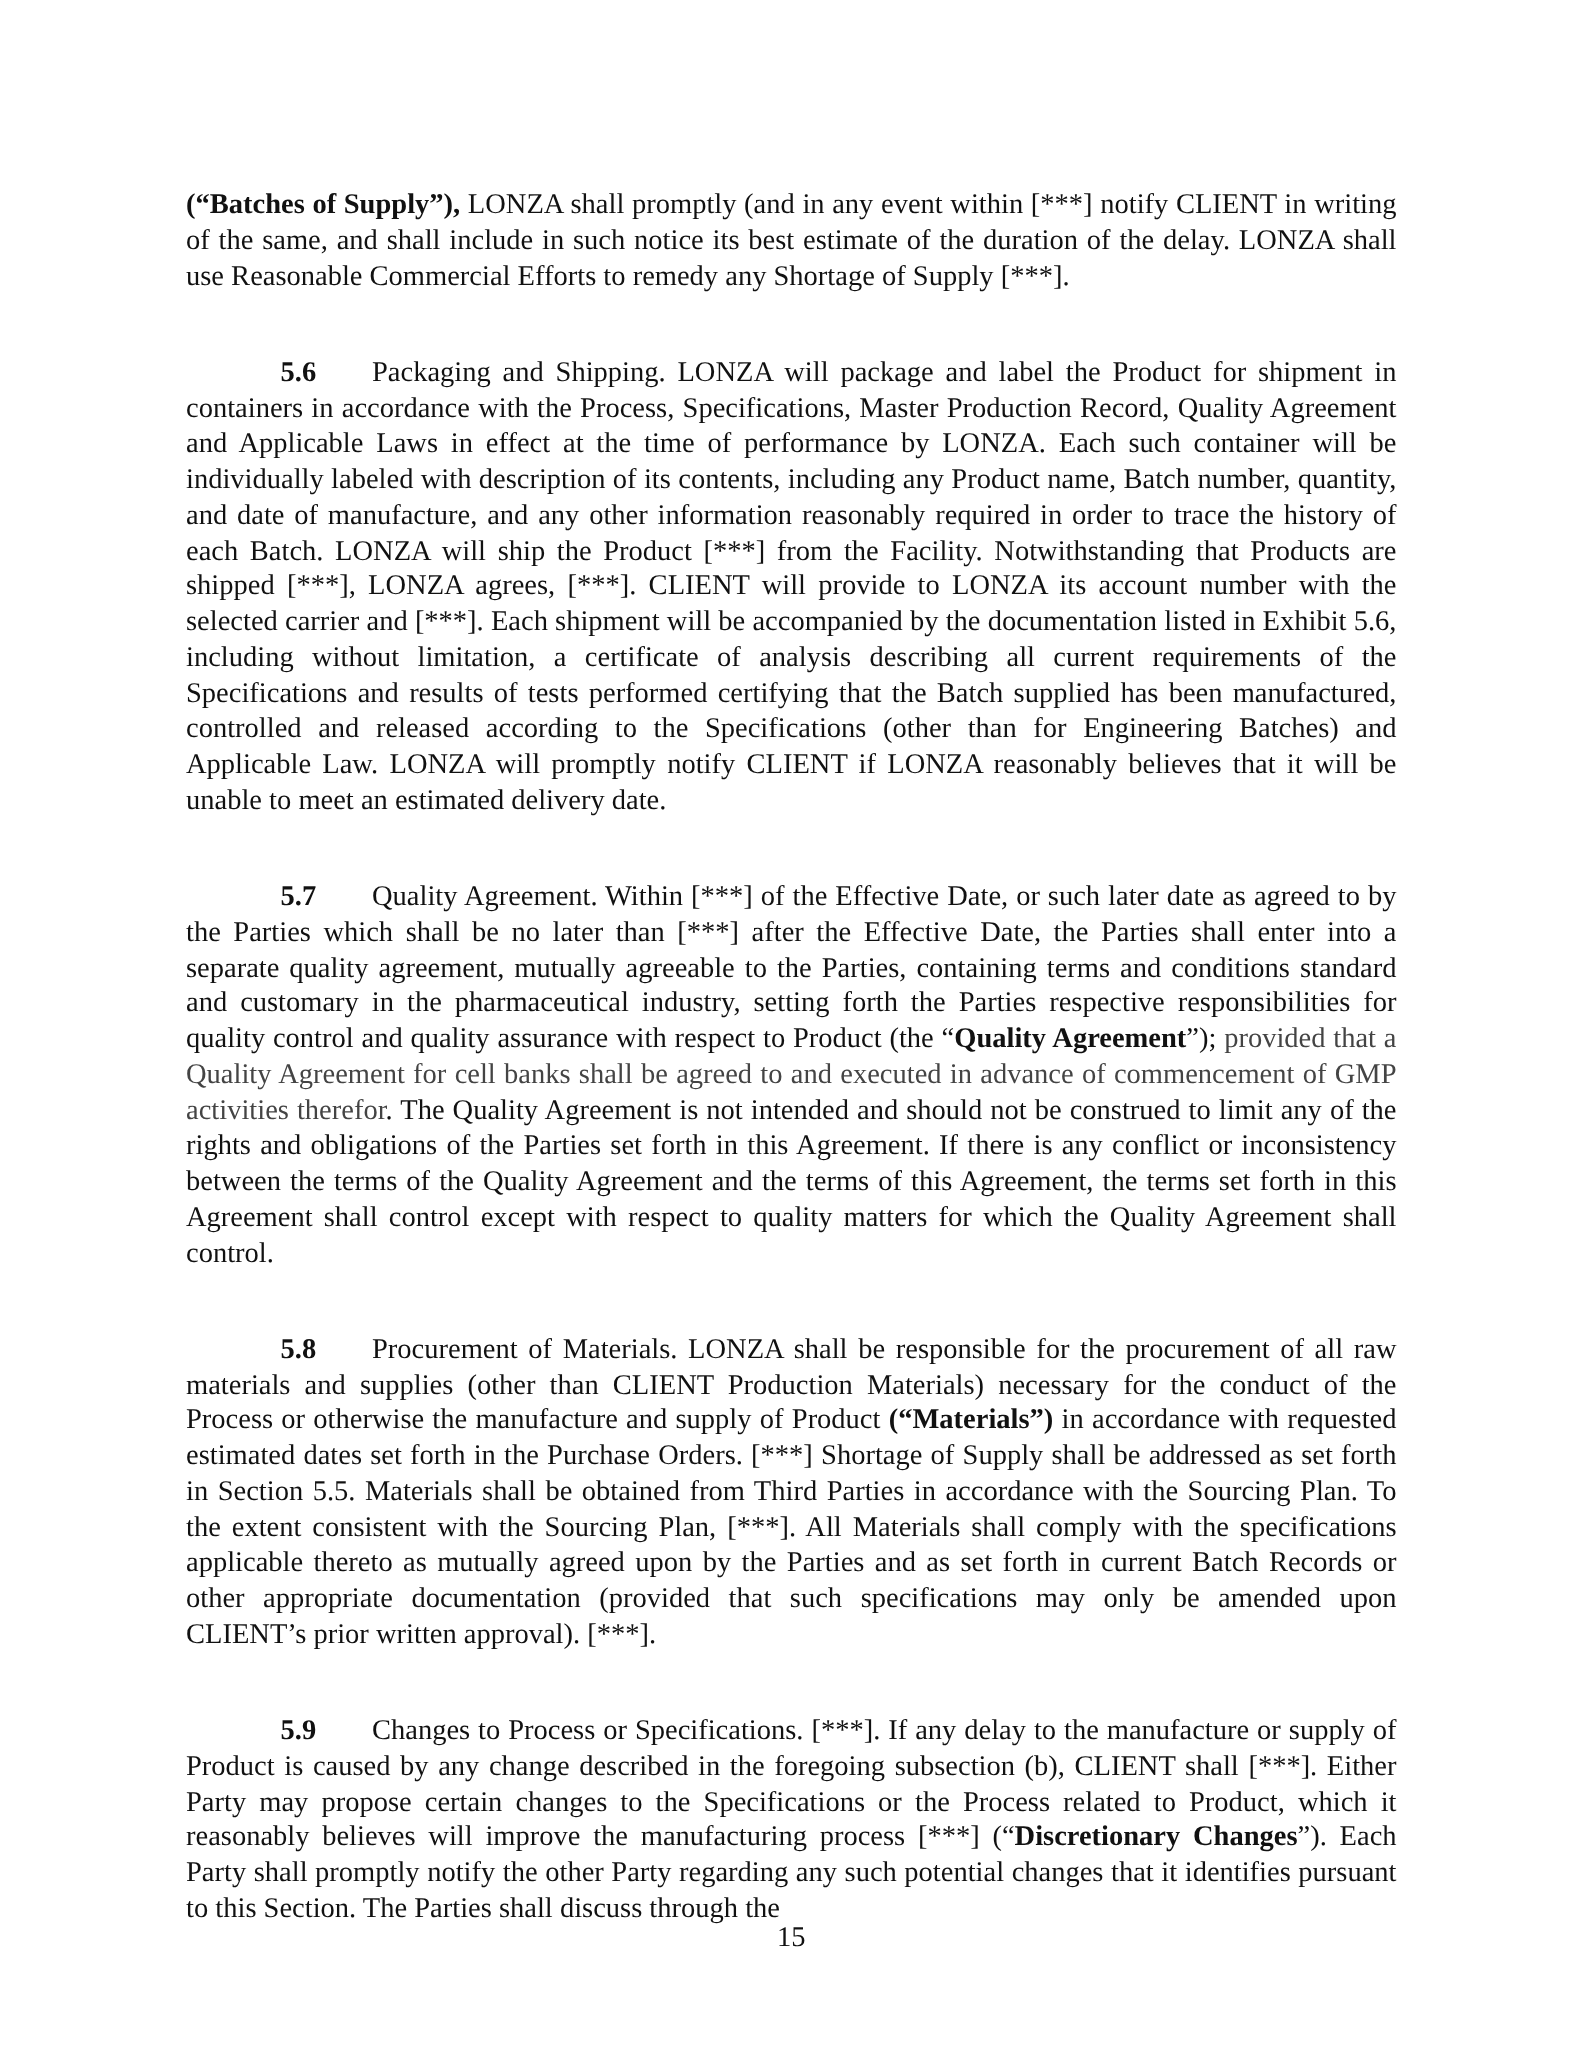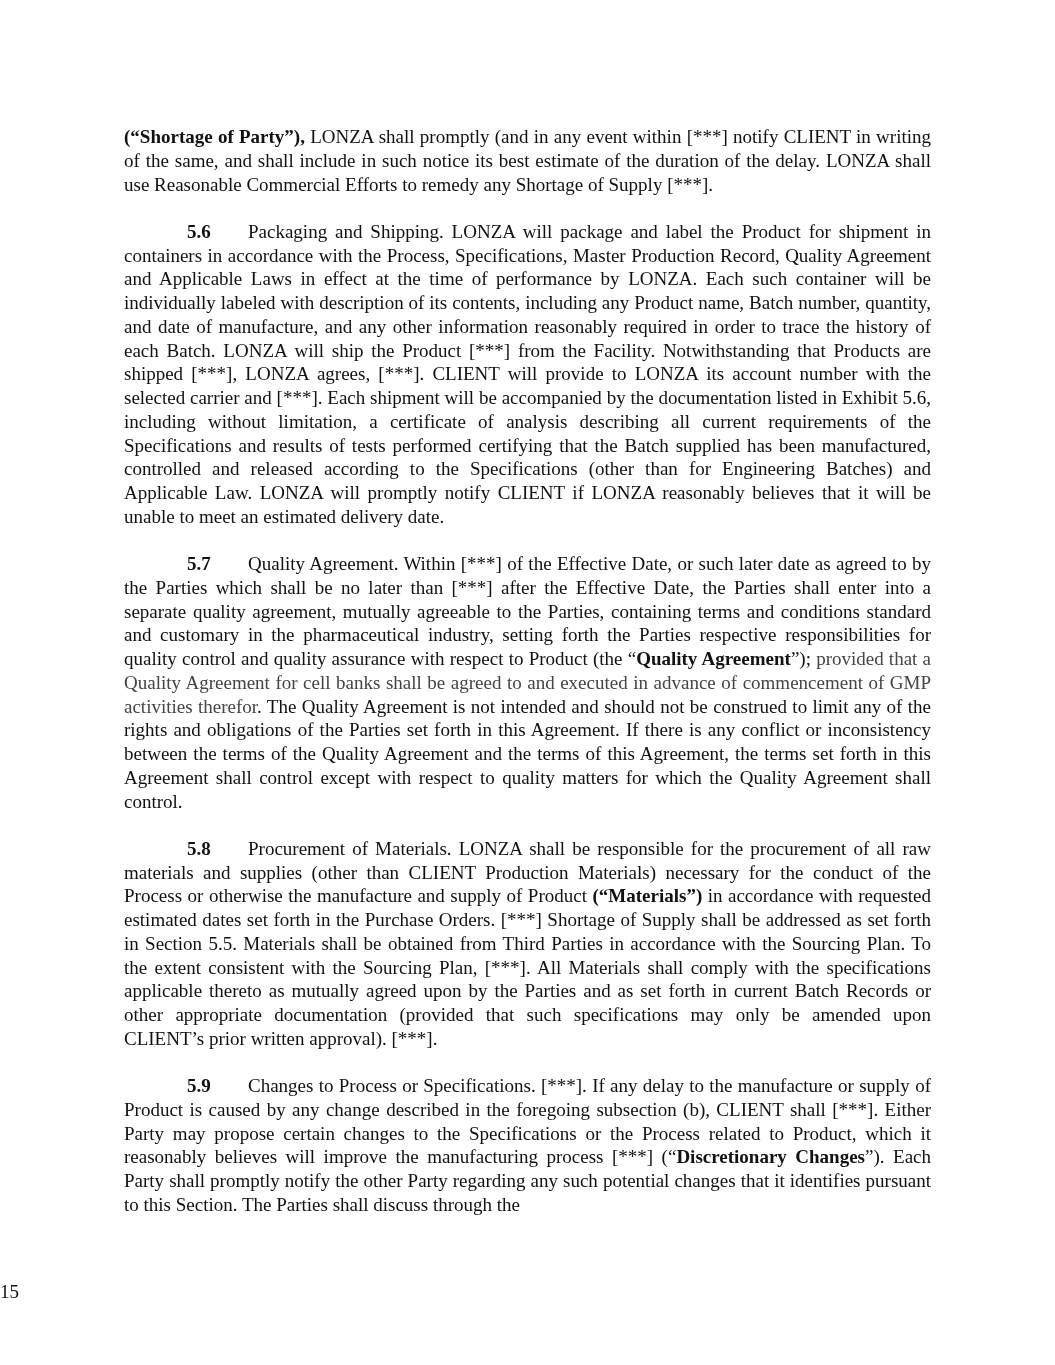--- a/index.html
+++ b/index.html
@@ -13,40 +13,41 @@
       font-size: 19px;
       line-height: 23.75px;
       color: #111111;
     }
     .para {
       margin: 0 0 23.5px 0;
       text-align: justify;
       text-align-last: left;
     }
     .para.indent { text-indent: 63px; }
-    .secnum { font-weight: bold; display: inline-block; width: 61px; text-indent: 0; }
+    .secnum { font-weight: bold; display: inline-block; width: 61px; text-indent: 0; margin-top: 17px; }
     .sectitle { font-weight: normal; }
     b { font-weight: bold; }
     .grey { color: #444444; }
     .page-number {
       position: absolute;
       top: 1281px;
       left: 0;
       width: 1055px;
+      text-align: center;
       font-family: "Liberation Serif", serif;
       font-size: 19px;
       color: #111111;
     }
   </style>
 </head>
 <body>
 
 <div class="page">
 
-  <p class="para"><b>(“</b><b>Shortage of Party</b><b>”),</b><span> LONZA shall promptly (and in any event within [***] notify CLIENT in writing of the same, and shall include in such notice its best estimate of the duration of the delay. LONZA shall use Reasonable Commercial Efforts to remedy any Shortage of Supply [***].</span></p>
+  <p class="para"><b>(“</b><b>Batches of Supply</b><b>”),</b><span> LONZA shall promptly (and in any event within [***] notify CLIENT in writing of the same, and shall include in such notice its best estimate of the duration of the delay. LONZA shall use Reasonable Commercial Efforts to remedy any Shortage of Supply [***].</span></p>
 
   <p class="para indent"><span class="secnum">5.6</span><span class="sectitle">Packaging and Shipping</span><span>.</span><span>  LONZA will package and label the Product for shipment in containers in accordance with the Process, Specifications, Master Production Record, Quality Agreement and Applicable Laws in effect at the time of performance by LONZA.  Each such container will be individually labeled with description of its contents, including any Product name, Batch number, quantity, and date of manufacture, and any other information reasonably required in order to trace the history of each Batch.  LONZA will ship the Product [***] from the Facility.  Notwithstanding that Products are shipped [***], LONZA agrees, [***].  CLIENT will provide to LONZA its account number with the selected carrier and [***].  Each shipment will be accompanied by the documentation listed in Exhibit 5.6, including without limitation, a certificate of analysis describing all current requirements of the Specifications and results of tests performed certifying that the Batch supplied has been manufactured, controlled and released according to the Specifications (other than for Engineering Batches) and Applicable Law.  LONZA will promptly notify CLIENT if LONZA reasonably believes that it will be unable to meet an estimated delivery date.</span></p>
 
   <p class="para indent"><span class="secnum">5.7</span><span class="sectitle">Quality Agreement</span><span>.</span><span>  Within [***] of the Effective Date, or such later date as agreed to by the Parties which shall be no later than [***] after the Effective Date, the Parties shall enter into a separate quality agreement, mutually agreeable to the Parties, containing terms and conditions standard and customary in the pharmaceutical industry, setting forth the Parties respective responsibilities for quality control and quality assurance with respect to Product (the “</span><b>Quality Agreement</b><span>”); </span><span class="grey">provided that a Quality Agreement for cell banks shall be agreed to and executed in advance of commencement of GMP activities therefor</span><span>.  The Quality Agreement is not intended and should not be construed to limit any of the rights and obligations of the Parties set forth in this Agreement.  If there is any conflict or inconsistency between the terms of the Quality Agreement and the terms of this Agreement, the terms set forth in this Agreement shall control except with respect to quality matters for which the Quality Agreement shall control.</span></p>
 
   <p class="para indent"><span class="secnum">5.8</span><span class="sectitle">Procurement of Materials</span><span>.</span><span>  LONZA shall be responsible for the procurement of all raw materials and supplies (other than CLIENT Production Materials) necessary for the conduct of the Process or otherwise the manufacture and supply of Product </span><b>(“</b><b>Materials</b><b>”)</b><span> in accordance with requested estimated dates set forth in the Purchase Orders.  [***] Shortage of Supply shall be addressed as set forth in Section 5.5.  Materials shall be obtained from Third Parties in accordance with the Sourcing Plan.  To the extent consistent with the Sourcing Plan, [***].  All Materials shall comply with the specifications applicable thereto as mutually agreed upon by the Parties and as set forth in current Batch Records or other appropriate documentation (provided that such specifications may only be amended upon CLIENT’s prior written approval).  [***].</span></p>
 
   <p class="para indent"><span class="secnum">5.9</span><span class="sectitle">Changes to Process or Specifications</span><span>.</span><span>  [***].  If any delay to the manufacture or supply of Product is caused by any change described in the foregoing subsection (b), CLIENT shall [***].  Either Party may propose certain changes to the Specifications or the Process related to Product, which it reasonably believes will improve the manufacturing process [***] (“</span><b>Discretionary Changes</b><span>”).  Each Party shall promptly notify the other Party regarding any such potential changes that it identifies pursuant to this Section. The Parties shall discuss through the</span></p>
 
 </div>

